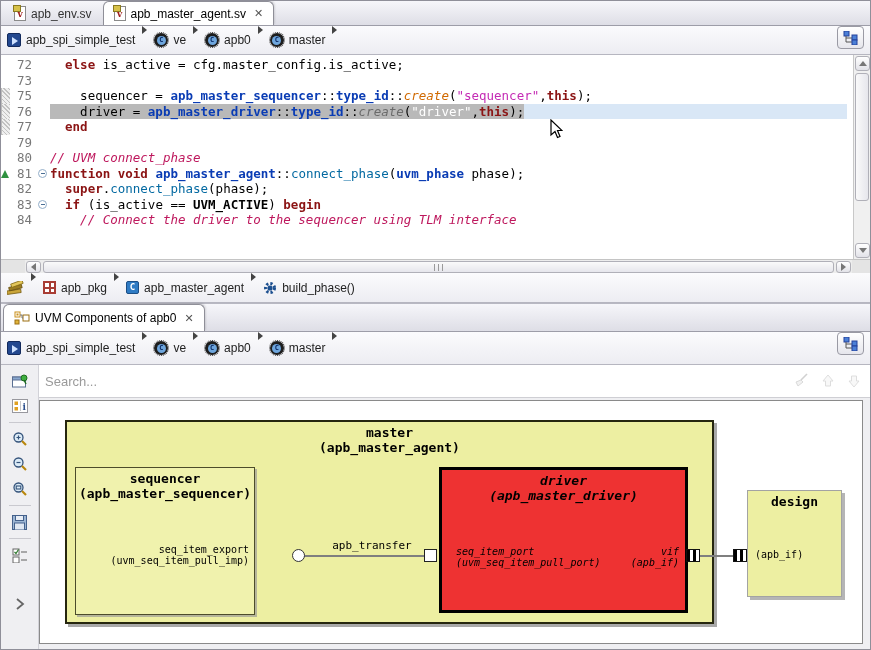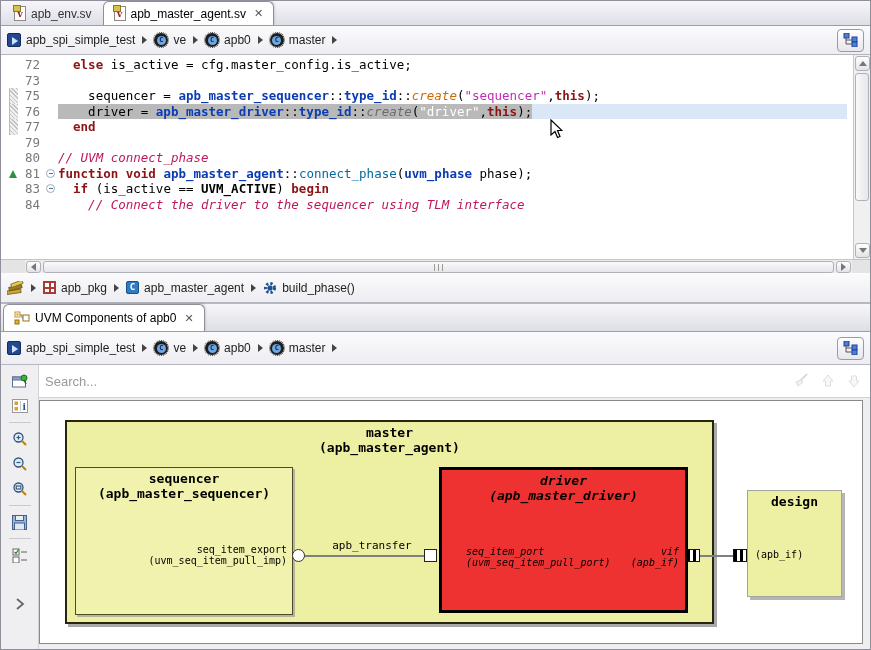--- a/index.html
+++ b/index.html
@@ -6,41 +6,41 @@
   html,body { width:871px; height:650px; background:#fff; font-family:"Liberation Sans", sans-serif; }
   #app { width:871px; height:650px; border:1px solid #8f8f99; overflow:hidden; display:flex; flex-direction:column; background:#ececec; }
 
   
   .tabbar { height:25px; background:linear-gradient(#f6f6fa,#dedee6); border-bottom:1px solid #9d9da8; display:flex; align-items:flex-end; padding-left:2px; flex:none; }
   .tab { height:24px; display:flex; align-items:center; gap:5px; padding:0 10px; font-size:12px; color:#333; border:1px solid transparent; border-bottom:none; border-radius:6px 6px 0 0; cursor:default; }
   .tab.active { background:#fff; border-color:#8f8f98; color:#000; box-shadow:1px -1px 2px rgba(0,0,0,0.12); }
   .tab .close { font-size:11px; color:#555; margin-left:3px; }
 
   
-  .crumbbar { height:29px; background:linear-gradient(#fbfbfd,#ededf2); border-bottom:1px solid #b6b6c0; display:flex; align-items:center; padding:0 6px; gap:7px; font-size:12px; color:#222; flex:none; }
+  .crumbbar { height:29px; background:linear-gradient(#fbfbfd,#ededf2); border-bottom:1px solid #b6b6c0; display:flex; padding:0 6px; gap:7px; font-size:12px; color:#222; flex:none; }
   .crumb { display:flex; align-items:center; gap:5px; }
   .arrow-sep { width:0; height:0; border-left:5px solid #444; border-top:4px solid transparent; border-bottom:4px solid transparent; display:inline-block; }
   .hier-btn { margin-left:auto; width:27px; height:23px; border:1px solid #9a9aa4; border-radius:4px; background:linear-gradient(#ffffff,#e6e6ec); display:flex; align-items:center; justify-content:center; }
 
   
   .ic { display:inline-flex; align-items:center; justify-content:center; flex:none; }
   .ic-test { width:14px; height:14px; background:#23488f; border:1px solid #132a5c; border-radius:2px; position:relative; }
   .ic-test::after { content:""; position:absolute; left:4px; top:3px; border-left:6px solid #cfe2ff; border-top:4px solid transparent; border-bottom:4px solid transparent; }
   .ic-comp { width:14px; height:14px; border-radius:50%; background:#1d1d1d; outline:1px dotted #333; display:flex; align-items:center; justify-content:center; }
   .ic-comp .inner { width:9px; height:9px; border-radius:50%; background:#6ea6dd; color:#0b2b66; font:bold 7px/9px "DejaVu Sans Mono", monospace; text-align:center; }
   .ic-class { width:13px; height:13px; background:#2f7bc4; border:1px solid #1b4e85; border-radius:2px; color:#fff; font:bold 9px/11px "DejaVu Sans Mono", monospace; text-align:center; }
   .ic-pkg { width:13px; height:13px; border:2px solid #a83c34; background:
       linear-gradient(#a83c34,#a83c34) center/100% 2px no-repeat,
       linear-gradient(#a83c34,#a83c34) center/2px 100% no-repeat, #fff; }
   .ic-file { width:12px; height:15px; background:#fff; border:1px solid #8a8a8a; position:relative; font:bold 9px/14px "DejaVu Serif", serif; color:#a02020; text-align:center; }
   .ic-file::before { content:""; position:absolute; left:-2px; top:-2px; width:6px; height:5px; background:#d8c24a; border:1px solid #8a7a20; }
 
   
   #editor { height:204px; background:#fff; position:relative; overflow:hidden; flex:none; font:12.5px/15.5px "DejaVu Sans Mono", monospace; }
-  #code-lines { position:absolute; left:0; top:2px; right:23px;padding-left:8px; }
+  #code-lines { position:absolute; left:0; top:2px; right:23px; }
   .cl { display:flex; height:15.5px; white-space:pre; }
   .ann { width:9px; flex:none; position:relative; }
   .ann.range { background:repeating-linear-gradient(45deg,#c2c2c2 0 1px,#efefef 1px 3px); border-left:1px solid #bbb; }
   .tri { position:absolute; left:0; top:4px; width:0; height:0; border-left:4.5px solid transparent; border-right:4.5px solid transparent; border-bottom:8px solid #2f9140; }
   .num { width:26px; flex:none; text-align:right; padding-right:4px; color:#787878; }
   .fold { width:14px; flex:none; position:relative; }
   .fc { position:absolute; left:2px; top:3px; width:9px; height:9px; border:1px solid #93aec9; border-radius:50%; background:#fff; }
   .fc::after { content:""; position:absolute; left:1.5px; top:3px; width:4px; height:1px; background:#4a6e94; }
   .code { flex:1; }
   .sel-row .code { background:#d9e7f6; }
@@ -86,21 +86,21 @@
   #search-input { flex:1; border:none; outline:none; font-size:13px; color:#333; }
   #search-input::placeholder { color:#9a9a9a; }
   .dis { opacity:0.45; }
 
   
   #dg-wrap { flex:1; padding:2px 7px 7px 0; min-height:0; }
   #dg-canvas { position:relative; width:100%; height:244px; background:#fff; border:1px solid #8a8a8a; overflow:hidden;
                font-family:"DejaVu Sans Mono", monospace; }
   .dg-box { position:absolute; }
   #dg-master   { left:25px; top:19px; width:649px; height:204px; border:2px solid #26260f; box-shadow:3px 3px 0 #a9a9a9; }
-  #dg-seq      { left:35px; top:66px;  width:218px; height:148px; border:1px solid #4c4c2a; box-shadow:2px 2px 0 #b5b59a; }
+  #dg-seq      { left:35px; top:66px;  width:180px; height:148px; border:1px solid #4c4c2a; box-shadow:2px 2px 0 #b5b59a; }
   #dg-driver   { left:399px; top:66px; width:249px; height:146px; border:3px solid #000;font-style:italic; }
   #dg-design   { left:707px; top:89px; width:95px; height:107px; border:1px solid #a3a3a3; box-shadow:3px 3px 0 #b5b5b5; }
   .dg-title { position:absolute; left:0; right:0; top:3px; text-align:center; font-weight:bold; font-size:13px; line-height:15px; color:#000; }
   .plabel { position:absolute; font-size:10px; line-height:11px; color:#000; }
   .dg-line { position:absolute; height:2px; background:#7f7f7f; }
   .dg-circle { position:absolute; width:13px; height:13px; border:1.5px solid #333; border-radius:50%; background:#fff; }
   .dg-square { position:absolute; width:13px; height:13px; border:1.5px solid #222; background:#fff; }
   .dg-hport  { position:absolute; width:14px; height:13px; border:1px solid #111;
                background:repeating-linear-gradient(90deg,#000 0 3px,#fff 3px 6px); }
   #lbl-transfer { position:absolute; font-size:11px; font-weight:normal; }
@@ -165,20 +165,21 @@
   <div id="editor">
     <div id="code-lines">
         <div class="cl"><span class="ann"></span><span class="num">72</span><span class="fold"></span><span class="code"><span class="pln">  </span><span class="kw">else</span><span class="pln"> is_active = cfg.master_config.is_active;</span></span></div>
         <div class="cl"><span class="ann"></span><span class="num">73</span><span class="fold"></span><span class="code"></span></div>
         <div class="cl"><span class="ann range"></span><span class="num">75</span><span class="fold"></span><span class="code"><span class="pln">    sequencer = </span><span class="typ">apb_master_sequencer</span><span class="pln">::</span><span class="typ">type_id</span><span class="pln">::</span><span class="fni">create</span><span class="pln">(</span><span class="str">"sequencer"</span><span class="pln">,</span><span class="kw">this</span><span class="pln">);</span></span></div>
         <div class="cl sel-row"><span class="ann range"></span><span class="num">76</span><span class="fold"></span><span class="code"><span class="selbg"><span class="pln">    driver = </span><span class="typ">apb_master_driver</span><span class="pln">::</span><span class="typ">type_id</span><span class="pln">::</span><span class="fnisel">create</span><span class="pln">(</span><span class="strw">"driver"</span><span class="pln">,</span><span class="kw">this</span><span class="pln">);</span></span></span></div>
         <div class="cl"><span class="ann range"></span><span class="num">77</span><span class="fold"></span><span class="code"><span class="pln">  </span><span class="kw">end</span></span></div>
         <div class="cl"><span class="ann"></span><span class="num">79</span><span class="fold"></span><span class="code"></span></div>
         <div class="cl"><span class="ann"></span><span class="num">80</span><span class="fold"></span><span class="code"><span class="com">// UVM connect_phase</span></span></div>
         <div class="cl"><span class="ann"><span class="tri"></span></span><span class="num">81</span><span class="fold"><span class="fc"></span></span><span class="code"><span class="kw">function</span><span class="pln"> </span><span class="kw">void</span><span class="pln"> </span><span class="typ">apb_master_agent</span><span class="pln">::</span><span class="fn">connect_phase</span><span class="pln">(</span><span class="typ">uvm_phase</span><span class="pln"> phase);</span></span></div>
+        <div class="cl"><span class="ann"></span><span class="num">82</span><span class="fold"></span><span class="code"><span class="pln">  </span><span class="kw">super</span><span class="pln">.</span><span class="fn">connect_phase</span><span class="pln">(phase);</span></span></div>
         <div class="cl"><span class="ann"></span><span class="num">83</span><span class="fold"><span class="fc"></span></span><span class="code"><span class="pln">  </span><span class="kw">if</span><span class="pln"> (is_active == </span><span class="bld">UVM_ACTIVE</span><span class="pln">) </span><span class="kw">begin</span></span></div>
         <div class="cl"><span class="ann"></span><span class="num">84</span><span class="fold"></span><span class="code"><span class="com">    // Connect the driver to the sequencer using TLM interface</span></span></div>
       </div>
     <svg id="mouse-cursor" width="13" height="20">
       <path d="M1 1 L1 16 L5 12.5 L7.5 18.5 L10 17.5 L7.5 11.5 L12 11.5 Z" fill="#fff" stroke="#000" stroke-width="1.2"></path>
     </svg>
     <div class="vscroll">
       <div class="sbtn">
           <span class="tri-up"></span>
         </div>
@@ -389,21 +390,21 @@
               <div>seq_item_export</div>
               <div>(uvm_seq_item_pull_imp)</div>
             </div>
           </div>
 
           <div class="dg-box" id="dg-driver" style="background: rgb(238, 50, 50);">
             <div class="dg-title">
               <div>driver</div>
               <div>(apb_master_driver)</div>
             </div>
-            <div class="plabel" style="left:24px; top:76px;">
+            <div class="plabel" style="left:14px; top:76px;">
               <div>seq_item_port</div>
               <div>(uvm_seq_item_pull_port)</div>
             </div>
             <div class="plabel" style="right:6px; top:76px; text-align:right;">
               <div>vif</div>
               <div>(apb_if)</div>
             </div>
           </div>
 
           <div class="dg-box" id="dg-design" style="background: rgb(237, 239, 162);">

